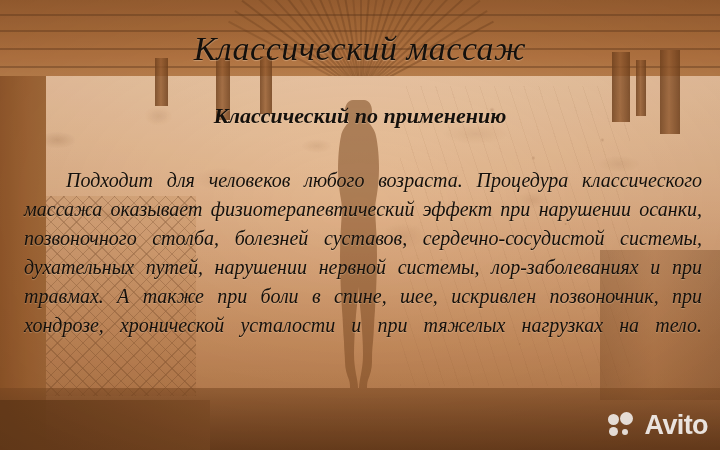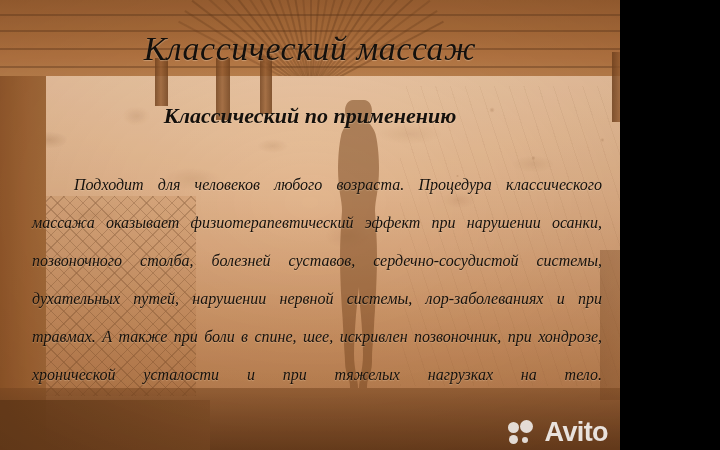--- a/index.html
+++ b/index.html
@@ -2,21 +2,21 @@
 <html><head>
 <meta charset="utf-8">
 <style>
   html, body {
     margin: 0;
     padding: 0;
     background: #000;
   }
   #poster {
     position: relative;
-    width: 620px;
+    width: 720px;
     height: 450px;
     overflow: hidden;
     font-family: "Liberation Serif", "DejaVu Serif", serif;
     background: #c98f5e;
   }
 
   
   .bg-layer { position: absolute; inset: 0; }
 
   
@@ -167,39 +167,39 @@
     text-align: center;
     font-style: italic;
     font-weight: bold;
     font-size: 22px;
     text-shadow: 0 1px 1px rgba(255,230,200,.3);
     white-space: nowrap;
   }
   .body {
     position: absolute;
     top: 166px;
-    left: 32px;
+    left: 24px;
     right: 18px;
     font-style: italic;
-    font-size: 16px;
-    line-height: 38px;
+    font-size: 20px;
+    line-height: 29px;
     text-align: justify;
     text-indent: 42px;
     text-shadow: 0 1px 1px rgba(255,230,200,.28);
     hyphens: none;
   }
   .body::after { content: ""; display: inline-block; width: 100%; }
 
   
   .avito {
     position: absolute;
     right: 12px;
-    bottom: 4px;
+    bottom: 11px;
     display: flex;
-    align-items: flex-end;
+    align-items: flex-start;
     gap: 11px;
     opacity: .92;
   }
   .avito-dots { position: relative; width: 26px; height: 26px; }
   .avito-dots span {
     position: absolute;
     border-radius: 50%;
     background: rgba(255,255,255,.88);
   }
   .avito-dots .d1 { width: 11px; height: 11px; left: 0;    top: 2px; }

